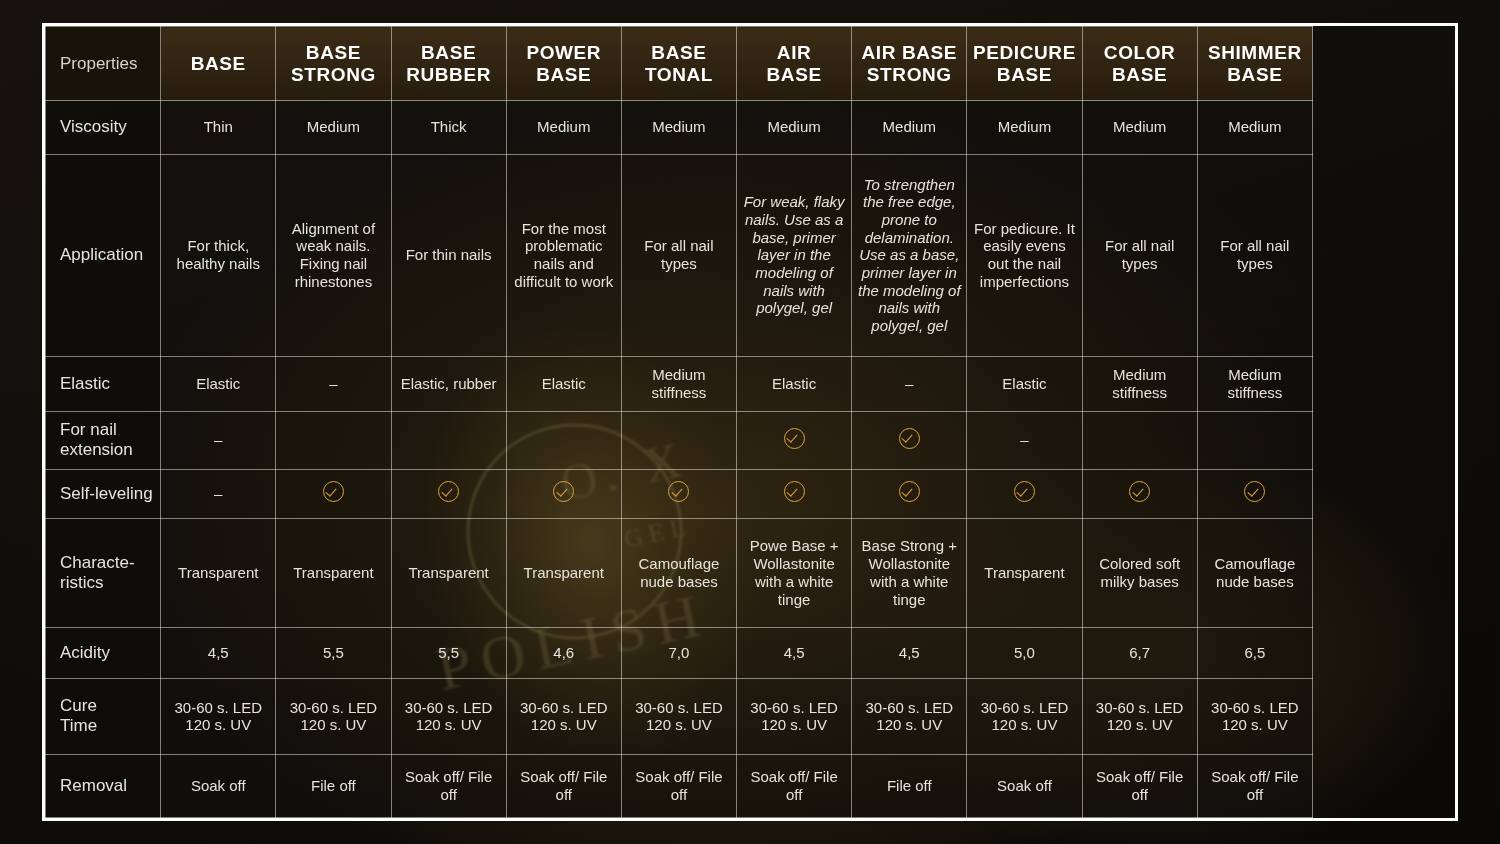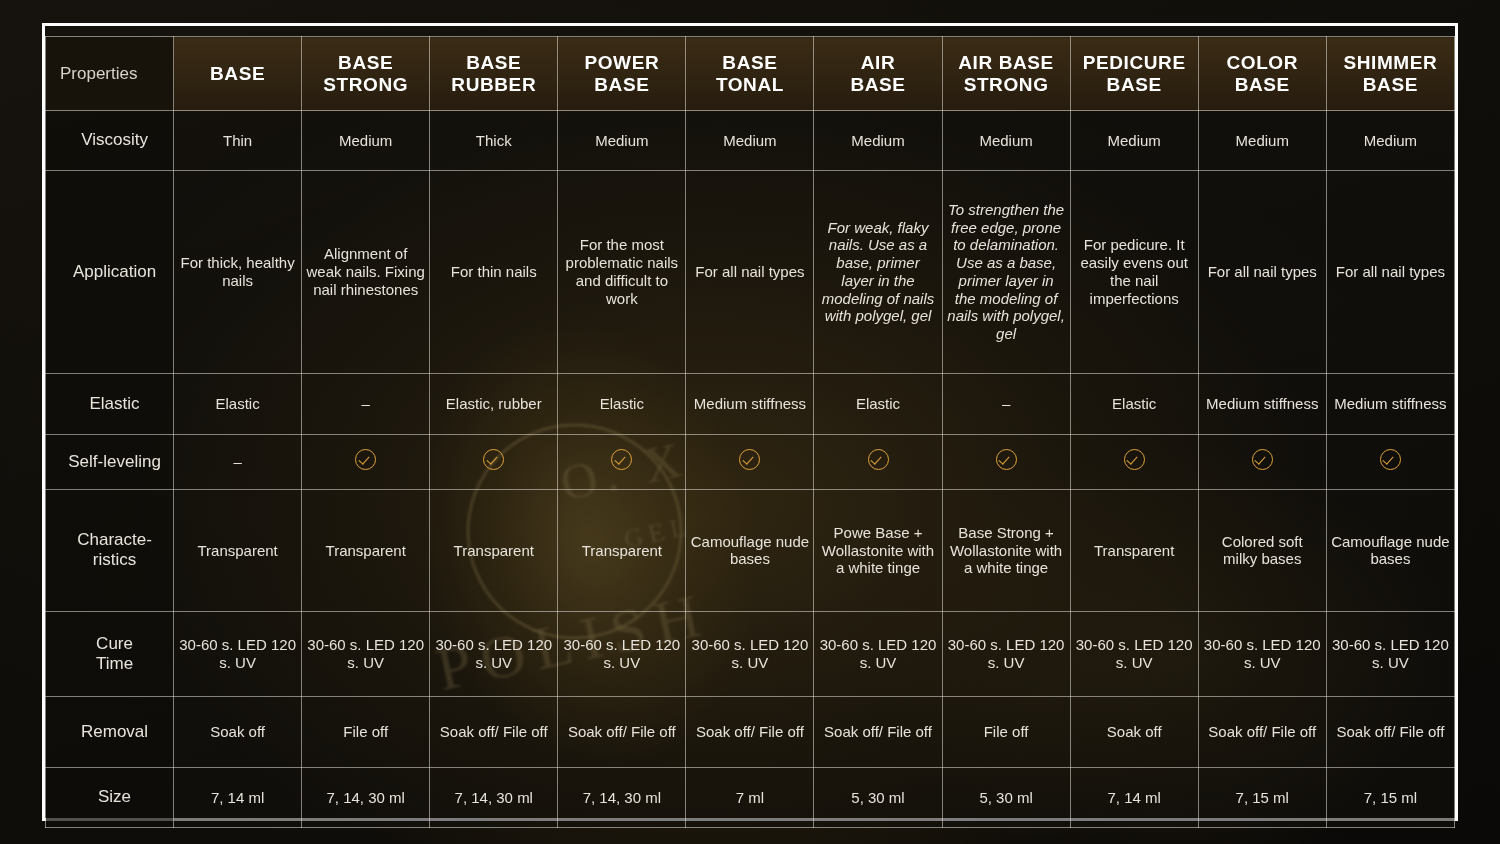--- a/index.html
+++ b/index.html
@@ -78,39 +78,39 @@
     top: 23px;
     width: 1416px;
     height: 798px;
     border: 3px solid #ffffff;
     box-sizing: border-box;
   }
 
   table.matrix {
     position: absolute;
     left: 45px;
-    top: 36px;
-    width: 1410px;
+    top: 26px;
+    width: 1268px;
     height: 792px;
     border-collapse: collapse;
     table-layout: fixed;
     color: #e9e5de;
   }
   table.matrix td, table.matrix th {
     border: 1px solid rgba(225,222,215,0.55);
     text-align: center;
     vertical-align: middle;
     font-weight: normal;
     padding: 3px 4px;
     box-sizing: border-box;
     background: rgba(18,16,12,0.55);
   }
   
   table.matrix .rowlabel {
-    text-align: center;
+    text-align: left;
     padding-left: 14px;
     font-size: 17px;
     color: #e8e4dc;
     background: rgba(14,12,9,0.72);
     width: 138px;
   }
   table.matrix thead th {
     background: linear-gradient(180deg, rgba(62,46,22,0.92), rgba(40,29,14,0.92));
     color: #ffffff;
     font-weight: bold;
@@ -240,20 +240,33 @@
           <td class="dash">–</td>
           <td>Elastic, rubber</td>
           <td>Elastic</td>
           <td>Medium stiffness</td>
           <td>Elastic</td>
           <td class="dash">–</td>
           <td>Elastic</td>
           <td>Medium stiffness</td>
           <td>Medium stiffness</td>
         </tr>
+        <tr class="r-ext">
+          <td class="rowlabel">For nail<br>extension</td>
+          <td class="dash">–</td>
+          <td>&nbsp;</td>
+          <td>&nbsp;</td>
+          <td>&nbsp;</td>
+          <td>&nbsp;</td>
+          <td><span class="check"></span></td>
+          <td><span class="check"></span></td>
+          <td class="dash">–</td>
+          <td>&nbsp;</td>
+          <td>&nbsp;</td>
+        </tr>
         <tr class="r-self">
           <td class="rowlabel">Self-leveling</td>
           <td class="dash">–</td>
           <td><span class="check"></span></td>
           <td><span class="check"></span></td>
           <td><span class="check"></span></td>
           <td><span class="check"></span></td>
           <td><span class="check"></span></td>
           <td><span class="check"></span></td>
           <td><span class="check"></span></td>
@@ -265,20 +278,33 @@
           <td>Transparent</td>
           <td>Transparent</td>
           <td>Transparent</td>
           <td>Transparent</td>
           <td>Camouflage nude bases</td>
           <td class="mid">Powe Base + Wollastonite with a white tinge</td>
           <td class="mid">Base Strong + Wollastonite with a white tinge</td>
           <td>Transparent</td>
           <td>Colored soft milky bases</td>
           <td>Camouflage nude bases</td>
+        </tr>
+        <tr class="r-acid">
+          <td class="rowlabel">Acidity</td>
+          <td>4,5</td>
+          <td>5,5</td>
+          <td>5,5</td>
+          <td>4,6</td>
+          <td>7,0</td>
+          <td>4,5</td>
+          <td>4,5</td>
+          <td>5,0</td>
+          <td>6,7</td>
+          <td>6,5</td>
         </tr>
         <tr class="r-cure">
           <td class="rowlabel">Cure<br>Time</td>
           <td>30-60 s. LED 120 s. UV</td>
           <td>30-60 s. LED 120 s. UV</td>
           <td>30-60 s. LED 120 s. UV</td>
           <td>30-60 s. LED 120 s. UV</td>
           <td>30-60 s. LED 120 s. UV</td>
           <td>30-60 s. LED 120 s. UV</td>
           <td>30-60 s. LED 120 s. UV</td>
@@ -292,29 +318,16 @@
           <td>File off</td>
           <td>Soak off/ File off</td>
           <td>Soak off/ File off</td>
           <td>Soak off/ File off</td>
           <td>Soak off/ File off</td>
           <td>File off</td>
           <td>Soak off</td>
           <td>Soak off/ File off</td>
           <td>Soak off/ File off</td>
         </tr>
-        <tr class="r-size">
-          <td class="rowlabel">Size</td>
-          <td>7, 14 ml</td>
-          <td>7, 14, 30 ml</td>
-          <td>7, 14, 30 ml</td>
-          <td>7, 14, 30 ml</td>
-          <td>7 ml</td>
-          <td>5, 30 ml</td>
-          <td>5, 30 ml</td>
-          <td>7, 14 ml</td>
-          <td>7, 15 ml</td>
-          <td>7, 15 ml</td>
-        </tr>
       </tbody>
   </table>
 
 </div>
 
 </body></html>

